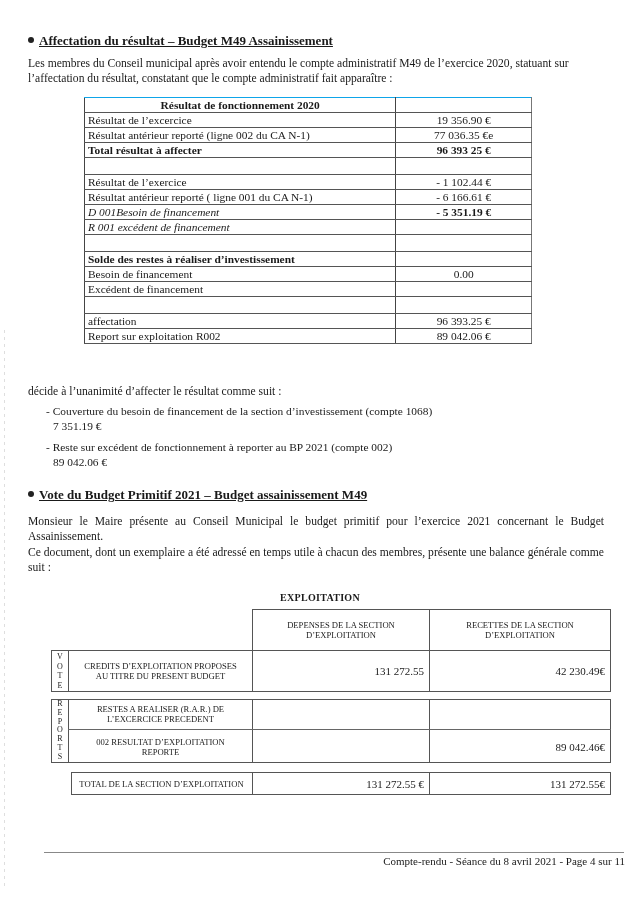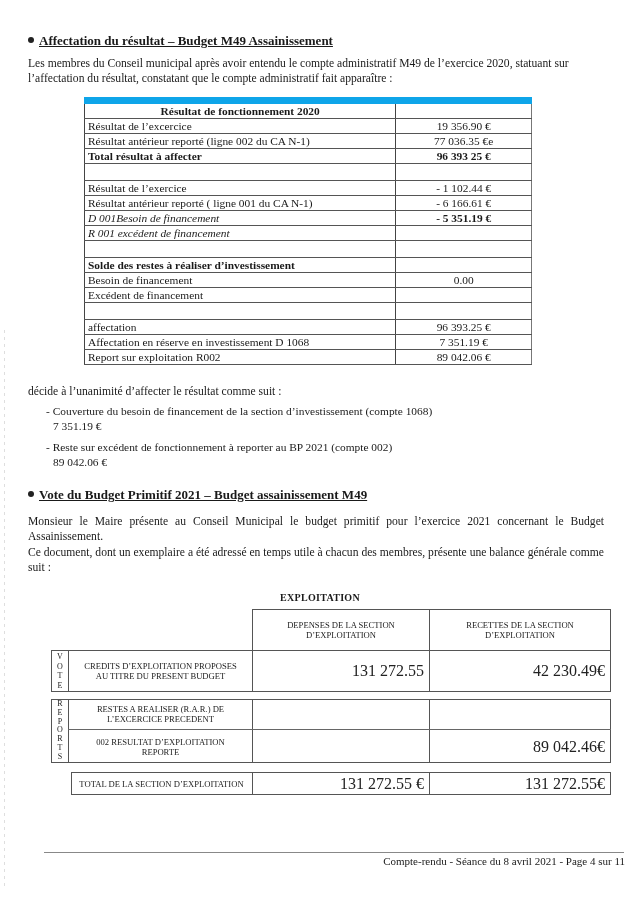--- a/index.html
+++ b/index.html
@@ -25,31 +25,31 @@
   .t1 { position: absolute; left: 84px; top: 97px; width: 448px; border-collapse: collapse; font-size: 11.4px; }
   .t1 td { border-bottom: 1px solid #555; padding: 0 3px; height: 14px; line-height: 14px; white-space: nowrap; }
   .t1 td.lbl { border-left: 1px solid #444; border-right: 1px solid #444; width: 306px; }
   .t1 td.val { text-align: center; width: 130px; border-right: 1px solid #777; }
   .t1 tr.head td.lbl { font-weight: bold; }
   .t1 tr.head1 td.lbl { text-align: center; }
   .t1 tr.total td { font-weight: bold; }
   .t1 tr.ital td.lbl { font-style: italic; }
   .t1 tr.bold-val td.val { font-weight: bold; }
   .t1 tr.spacer td { height: 16px; border-bottom: 1px solid #555; }
-  .t1 tr.first td { border-top: 7px solid #0ea5e9; }
+  .t1 tr.first td { border-top: 1px solid #0ea5e9; }
 
   .list { position: absolute; left: 46px; font-size: 11.4px; line-height: 15px; }
   .list .amt { padding-left: 7px; }
 
   .exp-title { position: absolute; left: 0; width: 640px; top: 592px; text-align: center; font-size: 10px; font-weight: bold; letter-spacing: .3px; }
 
   .exp { position: absolute; font-family: "Liberation Serif", serif; font-size: 8.6px; color: #222; }
   .box { position: absolute; border: 1px solid #555; box-sizing: border-box; }
   .cell { position: absolute; box-sizing: border-box; display: flex; align-items: center; justify-content: center; text-align: center; line-height: 10px; }
-  .cell.num { justify-content: flex-end; padding-right: 6px; font-size: 16px; }
+  .cell.num { justify-content: flex-end; padding-right: 6px; font-size: 11px; }
   .vline { position: absolute; width: 1px; background: #555; }
   .hline { position: absolute; height: 1px; background: #666; }
   .vert { position: absolute; font-size: 8px; line-height: 9.6px; width: 12px; text-align: center; }
 
   .footer-line { position: absolute; left: 44px; top: 852px; width: 580px; height: 1px; background: #888; }
   .footer { position: absolute; right: 15px; top: 855px; font-size: 11px; }
 </style>
 </head>
 <body>
 
@@ -117,24 +117,20 @@
         <td class="val"></td>
       </tr>
   <tr class="spacer">
         <td class="lbl"></td>
         <td class="val"></td>
       </tr>
 
   <tr>
         <td class="lbl">affectation</td>
         <td class="val">96 393.25 €</td>
-      </tr>
-  <tr>
-        <td class="lbl">Affectation en réserve en investissement D 1068</td>
-        <td class="val">7 351.19 €</td>
       </tr>
   <tr>
         <td class="lbl">Report sur exploitation R002</td>
         <td class="val">89 042.06 €</td>
       </tr>
 </tbody>
   </table>
 
 <div class="para" style="top:384px;">décide à l’unanimité d’affecter le résultat comme suit :</div>
 <div class="list" style="top:404px;">

